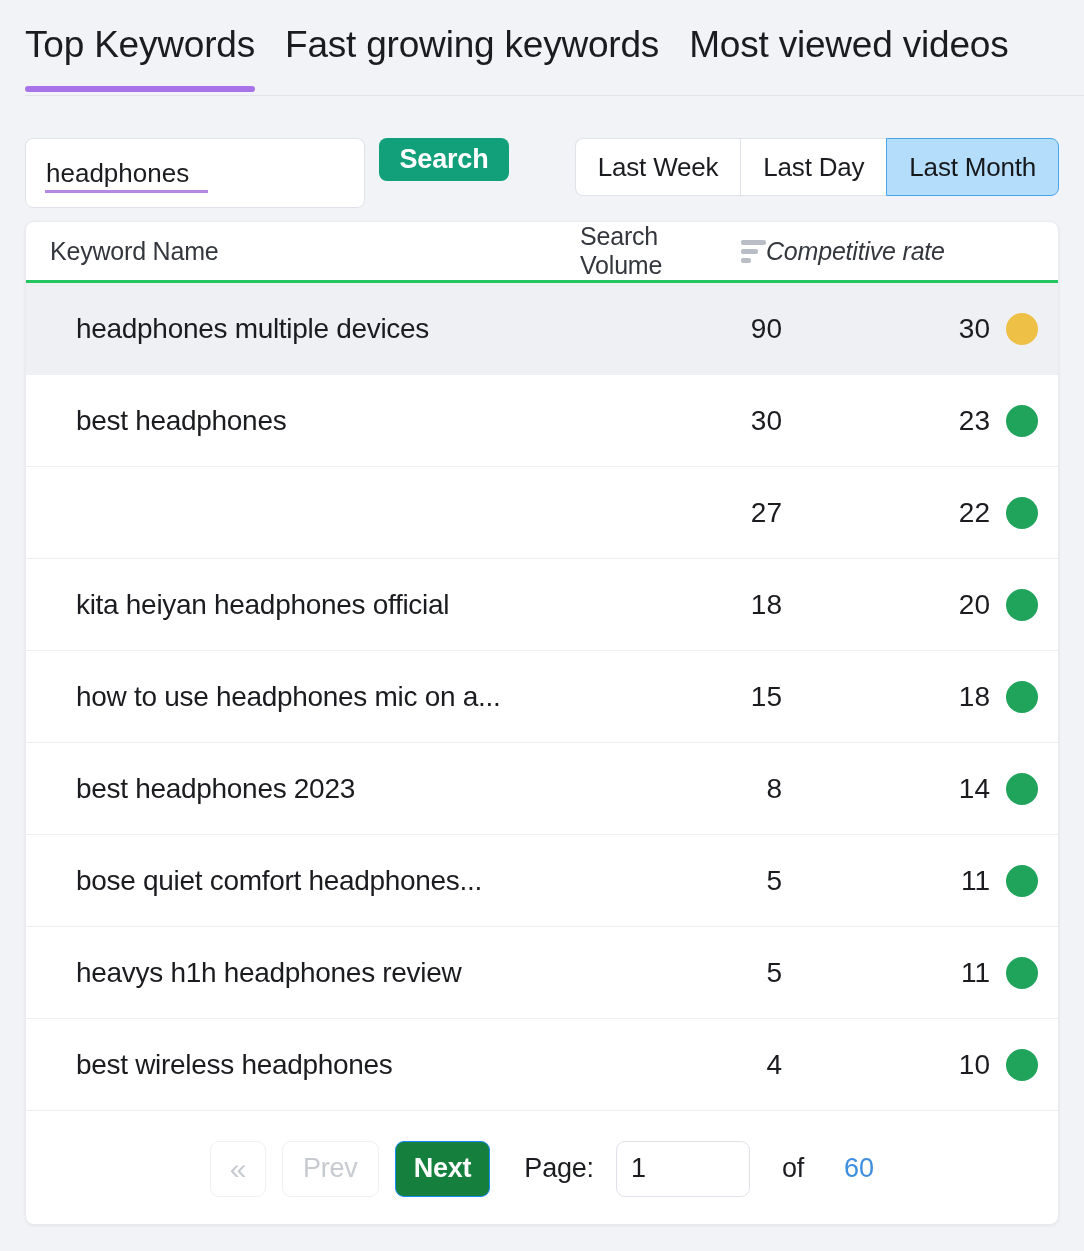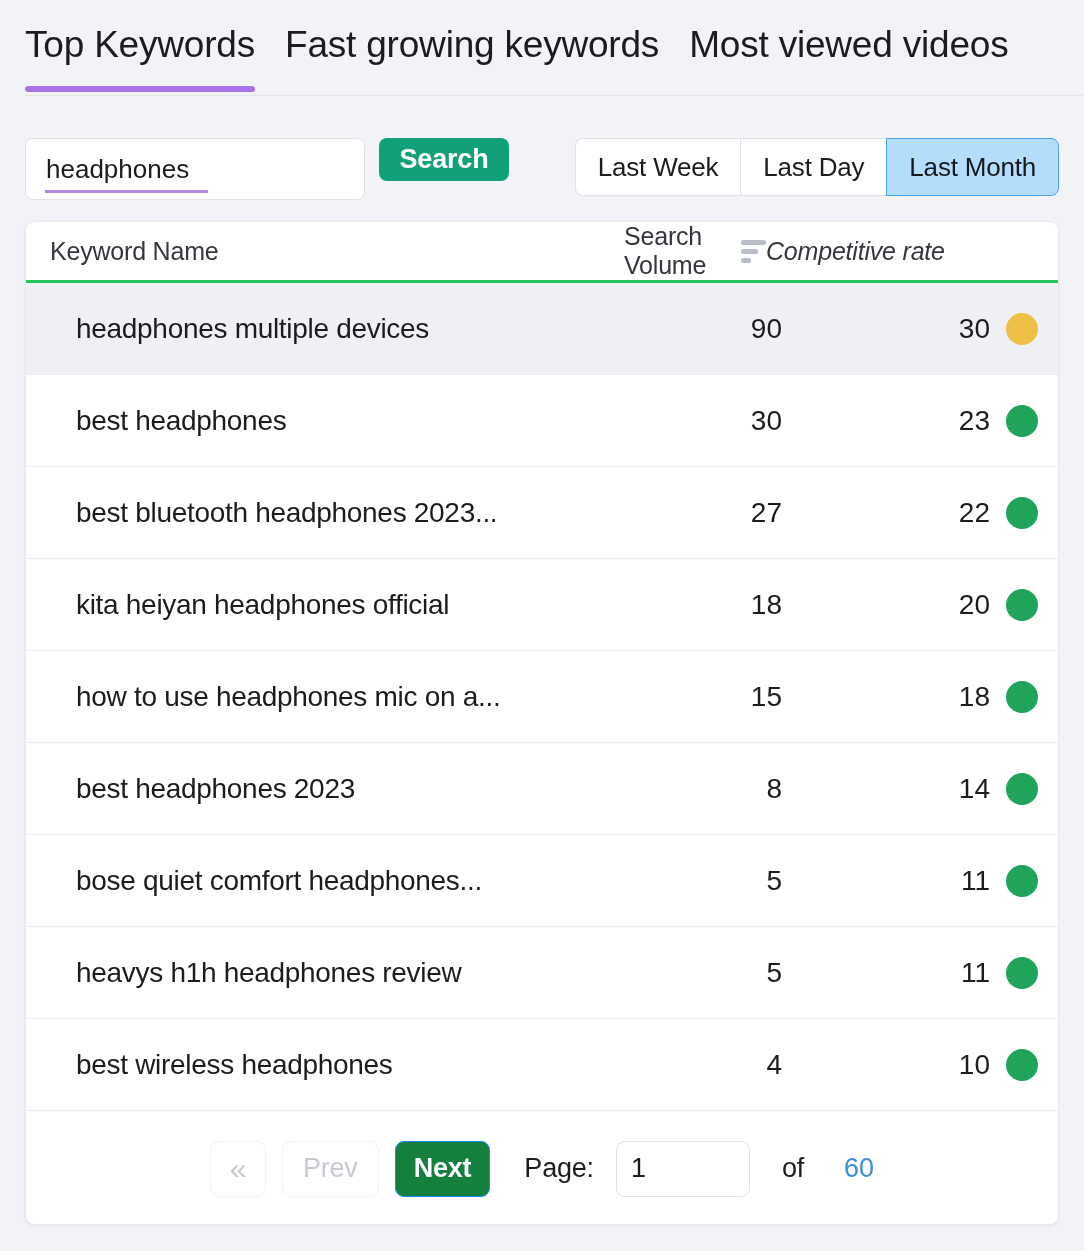--- a/index.html
+++ b/index.html
@@ -42,21 +42,21 @@
     height: 1px; background: #e2e4ea;
   }
 
   
   .controls {
     position: absolute; left: 25px; top: 138px;
     width: 1034px; height: 58px;
   }
   .search-input {
     position: absolute; left: 0; top: 0;
-    width: 340px; height: 62px;
+    width: 340px; height: 70px;
     border: 1px solid #dfe2e8;
     border-radius: 8px;
     background: #fff;
     font-family: "Liberation Sans", sans-serif;
     font-size: 26px;
     color: #1b1c1f;
     padding: 0 18px 0 20px;
     outline: none;
   }
   .search-input-underline {
@@ -115,21 +115,21 @@
     overflow: hidden;
   }
   .thead {
     display: flex; align-items: center;
     height: 61px;
     border-bottom: 3px solid #22c55e;
     padding: 0 36px 0 24px;
   }
   .th { font-size: 25px; color: #34373d; letter-spacing: -0.2px; }
   .th-keyword { flex: 0 0 530px; }
-  .th-volume  { flex: 1; display: flex; align-items: center; justify-content: flex-end; gap: 30px; margin-left: 44px; }
+  .th-volume  { flex: 1; display: flex; align-items: center; justify-content: flex-end; gap: 30px; }
   .th-rate    { flex: 0 0 256px; text-align: left; padding-right: 9px; font-style: italic; }
 
   .sort-icon { display: flex; flex-direction: column; gap: 4px; align-items: flex-start; width: 25px; cursor: pointer; }
   .sort-icon i { display: block; height: 5px; border-radius: 2px; background: #b9bdc6; }
   .sort-icon i:nth-child(1) { width: 25px; }
   .sort-icon i:nth-child(2) { width: 17px; }
   .sort-icon i:nth-child(3) { width: 10px; }
 
   .row {
     display: flex; align-items: center;
@@ -249,21 +249,20 @@
       </div>
       <div class="row">
         <div class="cell-keyword">best headphones</div>
         <div class="cell-volume">30</div>
         <div class="cell-rate">
           <span>23</span>
           <span class="dot" style="background: rgb(32, 164, 92);"></span>
         </div>
       </div>
       <div class="row">
-        <div class="cell-keyword">best bluetooth headphones 2023...</div>
         <div class="cell-volume">27</div>
         <div class="cell-rate">
           <span>22</span>
           <span class="dot" style="background: rgb(32, 164, 92);"></span>
         </div>
       </div>
       <div class="row">
         <div class="cell-keyword">kita heiyan headphones official</div>
         <div class="cell-volume">18</div>
         <div class="cell-rate">

